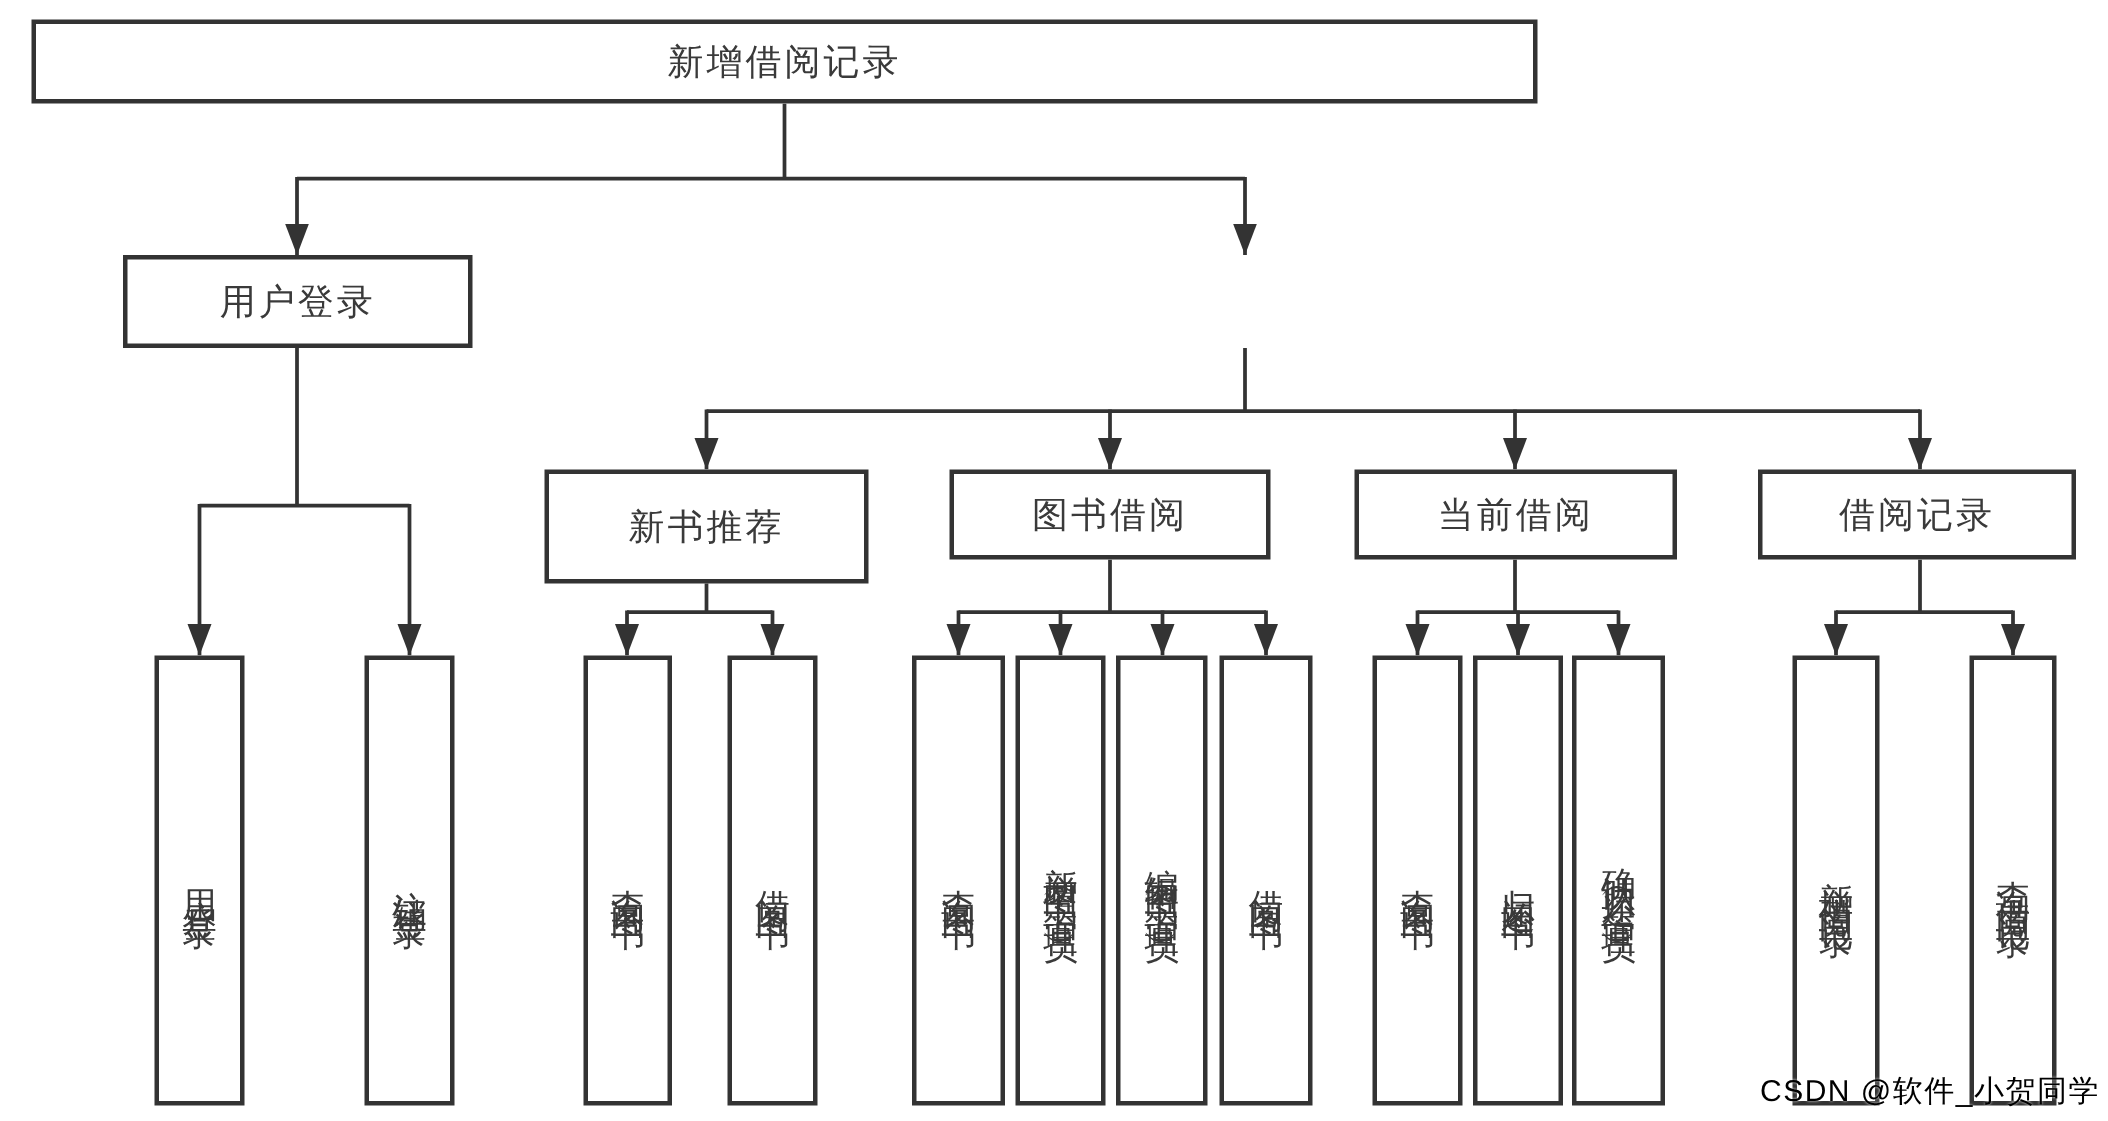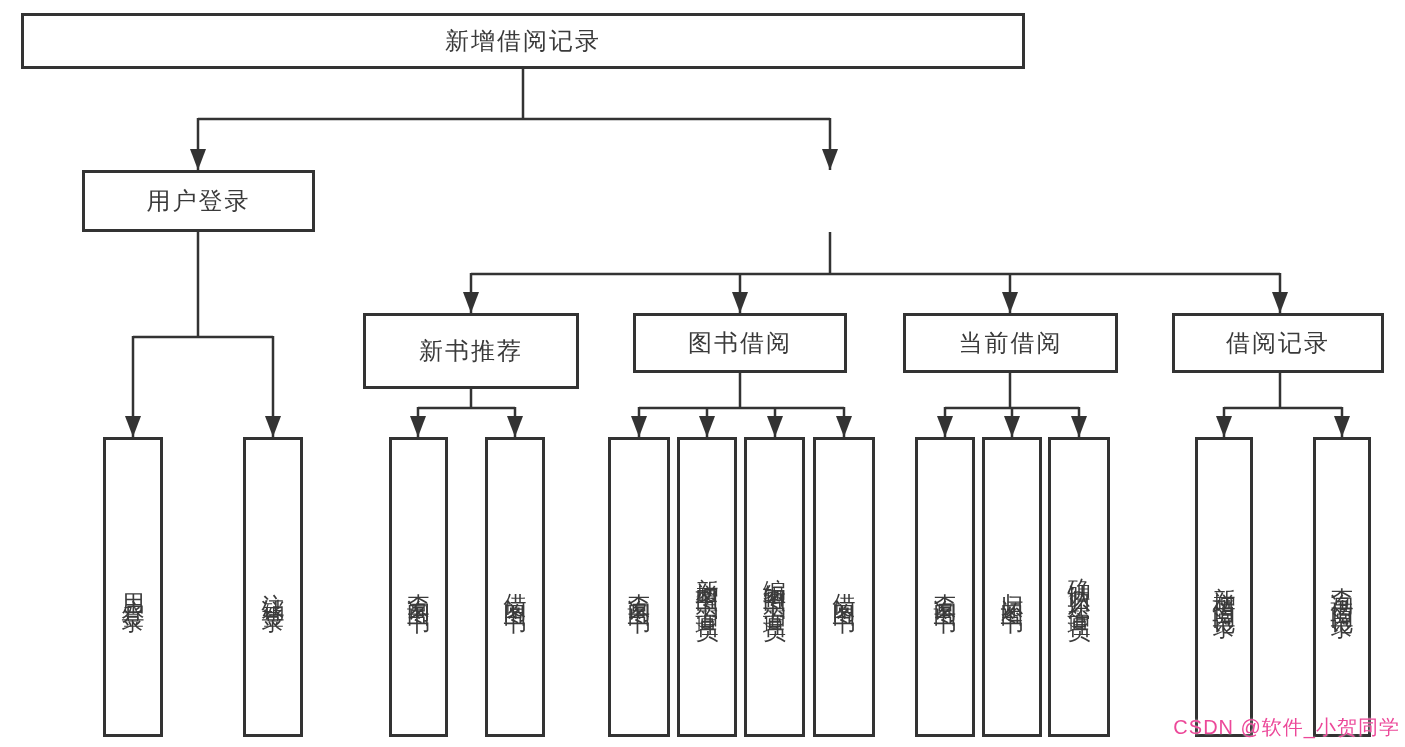--- a/index.html
+++ b/index.html
@@ -39,21 +39,21 @@
     font-size: 23px;
     letter-spacing: 6px;
     line-height: 1;
   }
   .watermark {
     position: absolute;
     right: 5px;
     bottom: 6px;
     font-size: 20px;
     letter-spacing: 1px;
-    color: #ec4899;
+    color: #000000;
     text-shadow: 0 0 2px rgba(255,255,255,0.9);
     z-index: 5;
     white-space: nowrap;
   }
 </style>
 </head>
 <body>
 
 <div id="stage">
 

